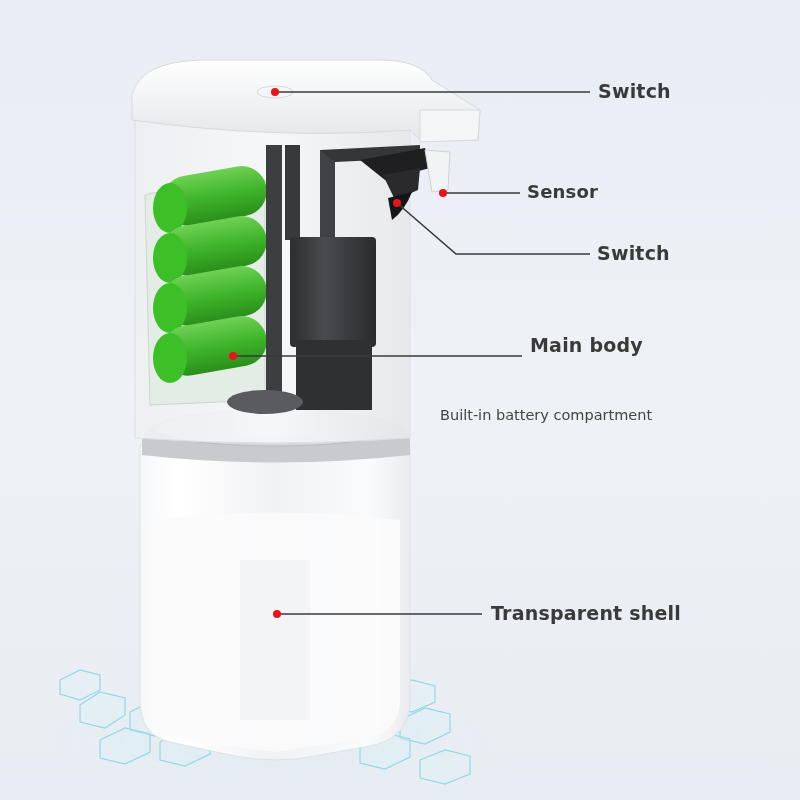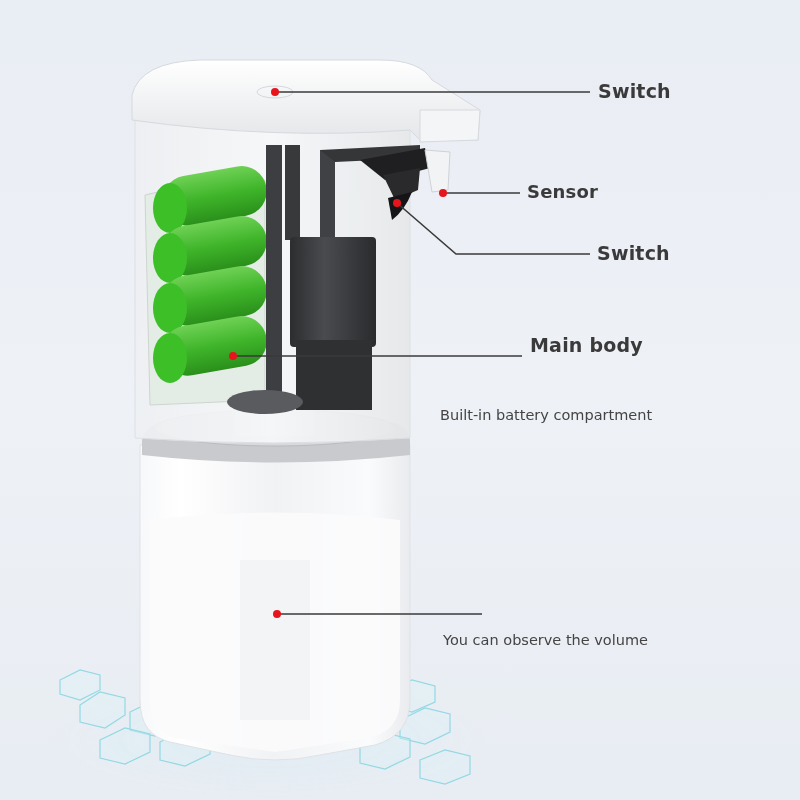--- a/index.html
+++ b/index.html
@@ -143,14 +143,14 @@
       <circle cx="233" cy="356" r="4"></circle>
       <circle cx="277" cy="614" r="4"></circle>
     </g>
   </svg>
 
   <div class="label-title" style="left:598px; top:80px;">Switch</div>
   <div class="label-title" style="left:527px; top:181px; font-size:18px;">Sensor</div>
   <div class="label-title" style="left:597px; top:242px;">Switch</div>
   <div class="label-title" style="left:530px; top:334px;">Main body</div>
   <div class="label-desc" style="left:440px; top:375px;margin-top:32px;">Built-in battery compartment</div>
-  <div class="label-desc" style="left:443px; top:632px;">You can observe the volume</div>
+  <div class="label-title" style="left:491px; top:602px;">Transparent shell</div>
 </div>
 
 </body></html>

